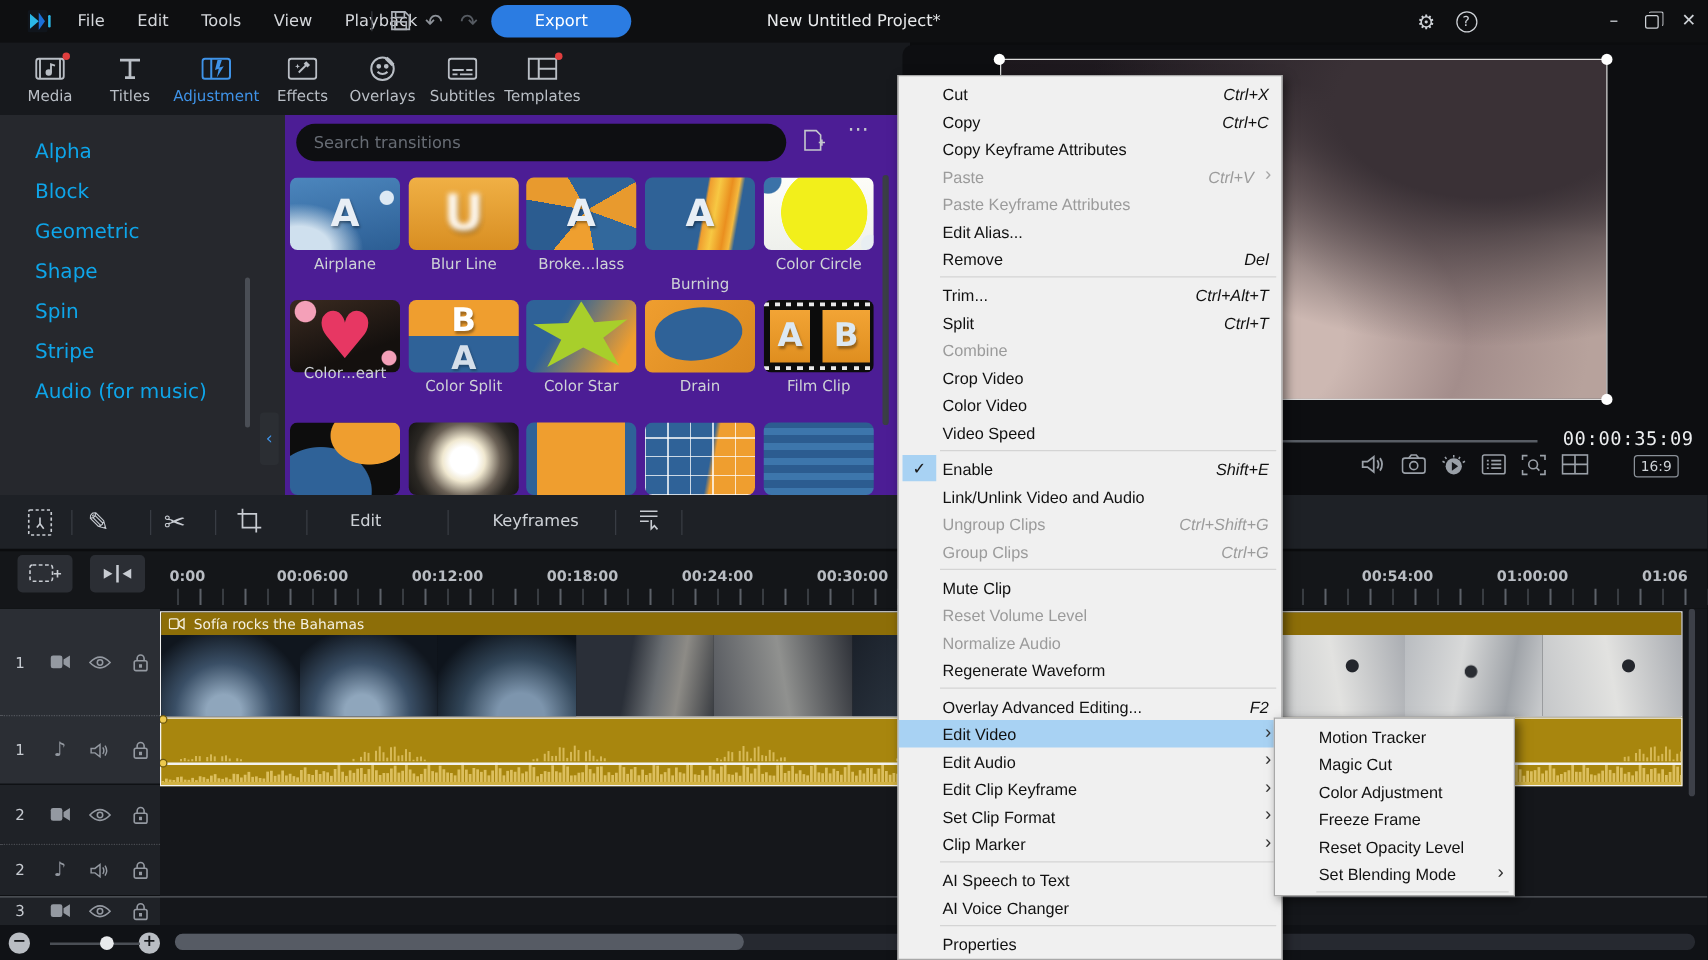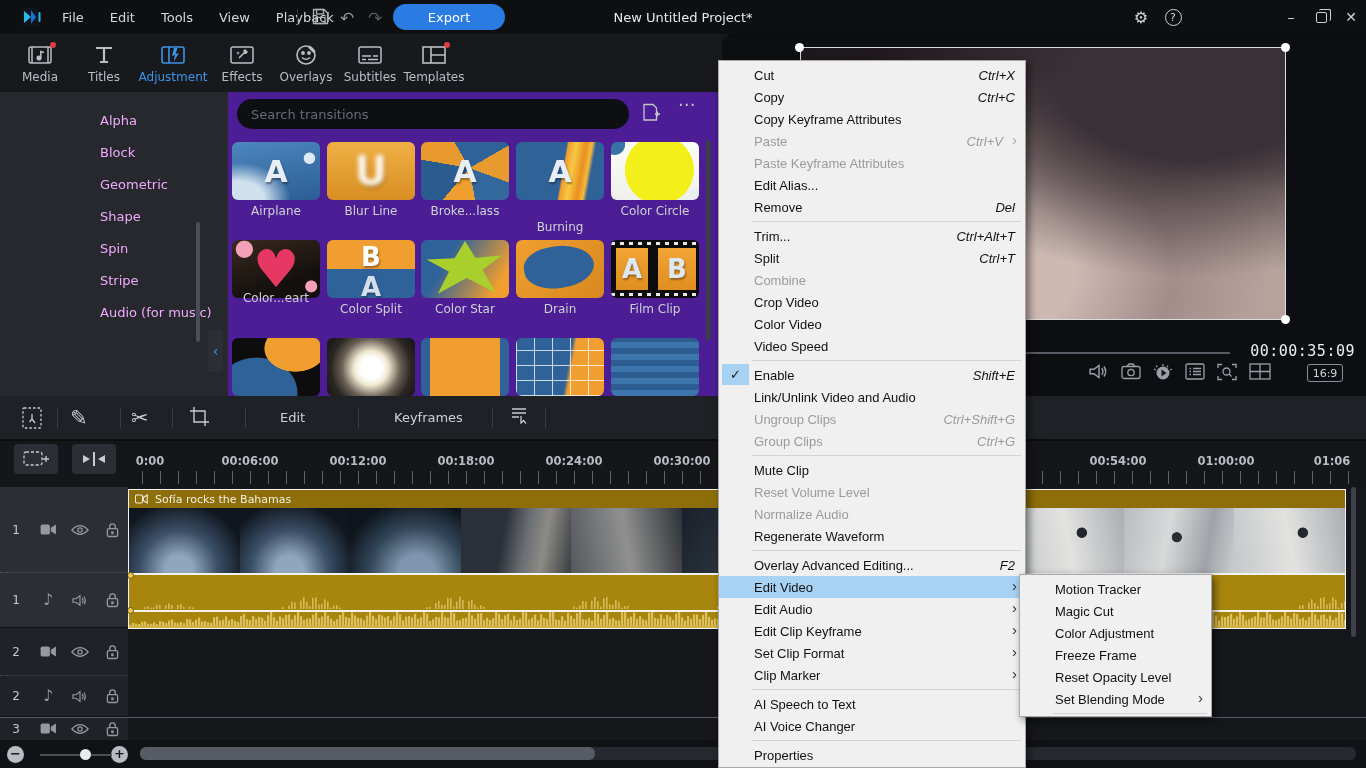--- a/index.html
+++ b/index.html
@@ -25,21 +25,21 @@
   #tabbar { position:absolute; left:0; top:34px; width:728px; height:58px; background:#17191d; display:flex; padding-left:8px; }
   .tab { width:64px; height:58px; display:flex; flex-direction:column; align-items:center; justify-content:center; gap:3px; position:relative; }
   .tab .ticon { color:#b9bec5; height:24px; display:flex; align-items:center; justify-content:center; }
   .tab .tlabel { font-size:12px; color:#b9bec5; }
   .tab.active .ticon, .tab.active .tlabel { color:#3f93e8; }
   .tab .dot { position:absolute; top:8px; right:16px; width:6px; height:6px; border-radius:50%; background:#e03e3e; }
   .tab:nth-child(3){ width:74px; }
 
   
   #catpanel { position:absolute; left:0; top:92px; width:228px; height:308px; background:#26282d; }
-  .cat-item { height:32px; line-height:32px; padding-left:100px; font-size:13px; color:#f0abfc; }
+  .cat-item { height:32px; line-height:32px; padding-left:28px; font-size:16px; color:#0ea5e9; }
   #catpanel .cats { padding-top:13px; }
   #cat-scroll { position:absolute; left:196px; top:130px; width:4px; height:120px; border-radius:2px; background:#4a4e55; }
   #tagbtns { position:absolute; left:26px; top:358px; display:flex; gap:24px; color:#5c6066; }
   #collapse { position:absolute; left:208px; top:238px; width:15px; height:42px; background:#2b2e33; border-radius:3px;
     color:#3f93e8; font-size:14px; display:flex; align-items:center; justify-content:center; }
 
   
   #transpanel { position:absolute; left:228px; top:92px; width:500px; height:308px; background:#4c1d95; overflow:hidden; }
   #search-box { position:absolute; left:9px; top:7px; width:392px; height:30px; border-radius:15px; background:#0e0f12;
     border:none; outline:none; color:#cfd3d8; font-size:13px; padding-left:14px; font-family:inherit; }

